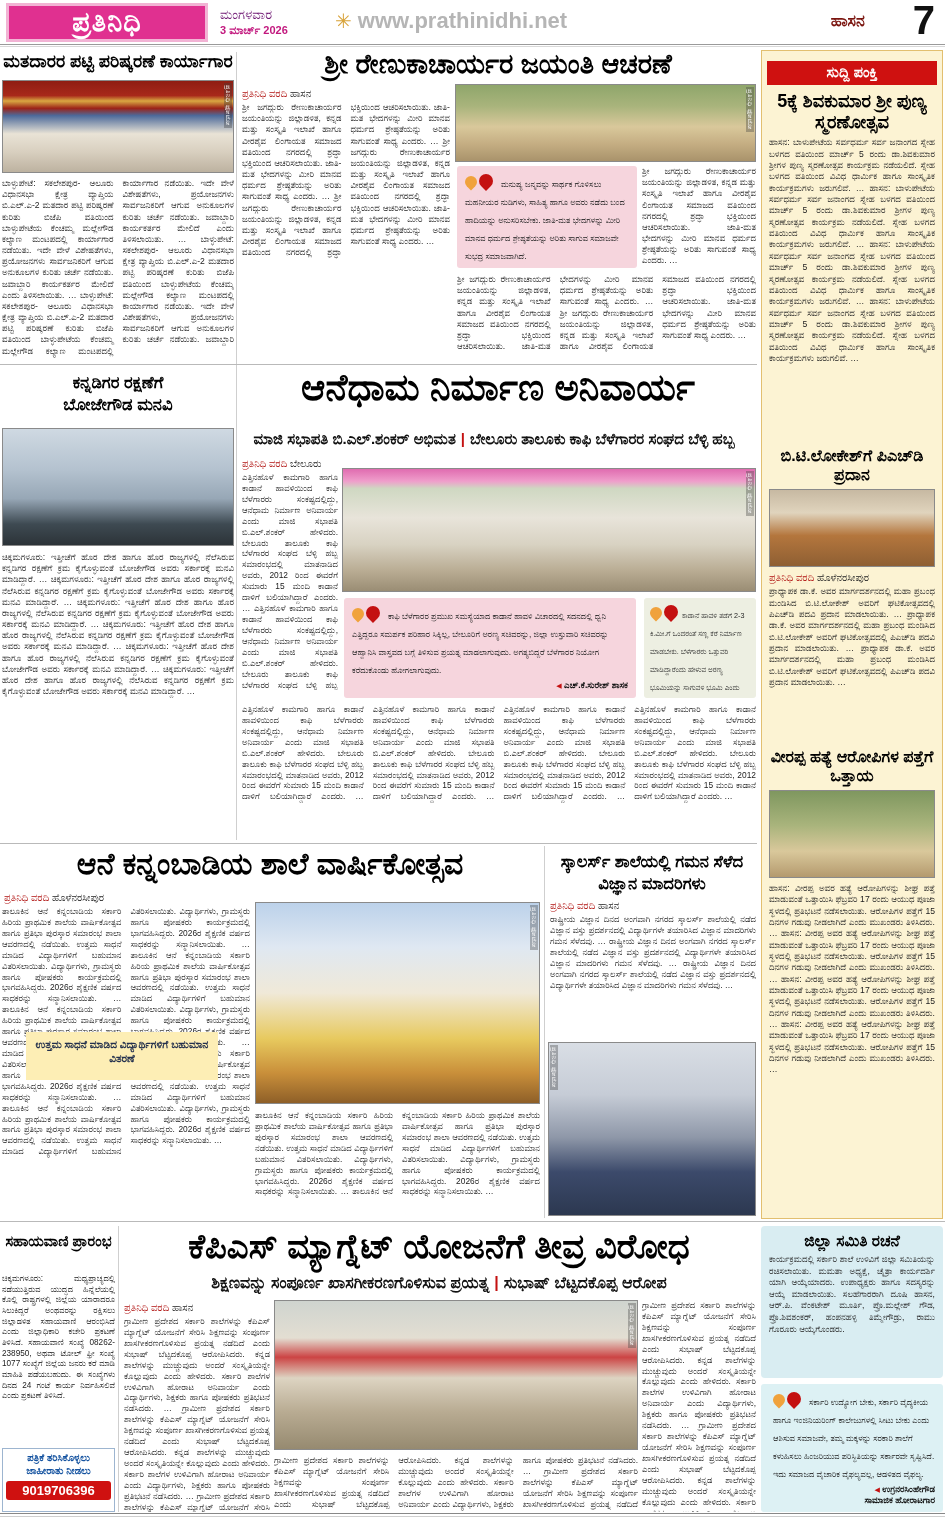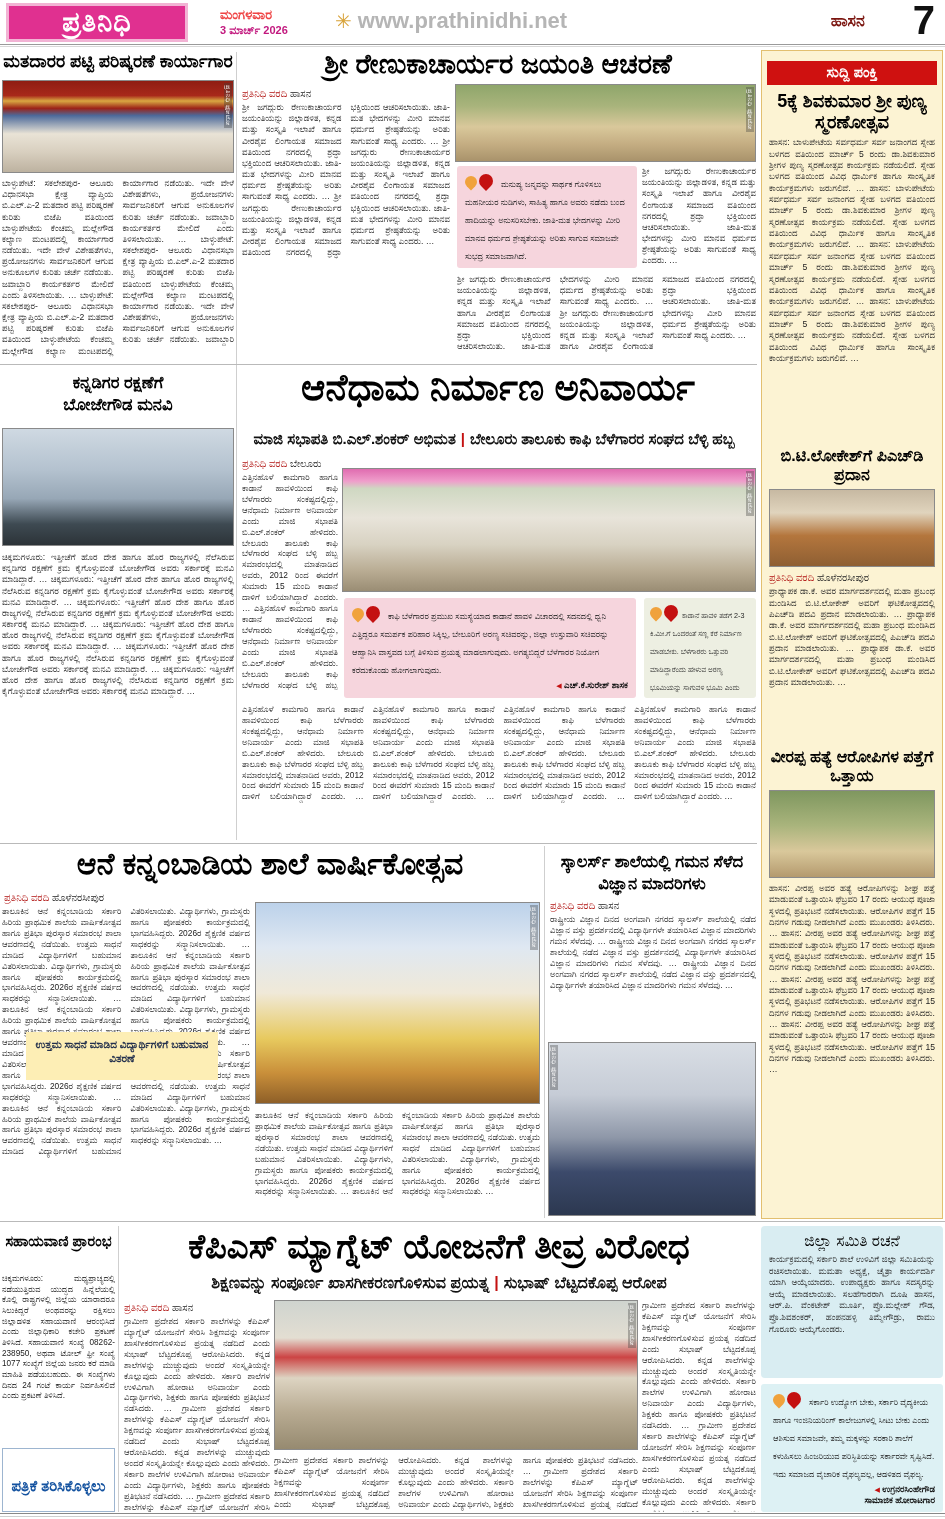--- a/index.html
+++ b/index.html
@@ -2,24 +2,24 @@
 <html><head>
 <meta charset="utf-8">
 <style>
   html,body{margin:0;padding:0;background:#e8e8e8;}
   .page{position:relative;width:945px;height:1519px;background:#ffffff;overflow:hidden;
         font-family:"Liberation Sans","DejaVu Sans",sans-serif;color:#1a1a1a;}
   .hl{position:absolute;background:#b9b9b9;height:1px;}
   .vl{position:absolute;background:#cfcfcf;width:1px;}
 
   
-  .logo-box{position:absolute;left:6px;top:3px;width:182px;height:39px;background:#e03090;
+  .logo-box{position:absolute;left:6px;top:3px;width:202px;height:39px;background:#e03090;
             border:3px solid #f2b3d4;box-sizing:border-box;display:flex;align-items:center;justify-content:center;}
   .logo-box .logo{color:#fff;font-size:27px;font-weight:bold;letter-spacing:1px;}
-  .m-day{position:absolute;left:220px;top:7px;font-size:13px;font-weight:bold;color:#ef4444;}
+  .m-day{position:absolute;left:220px;top:7px;font-size:13px;font-weight:normal;color:#701a75;}
   .m-date{position:absolute;left:220px;top:24px;font-size:11px;font-weight:bold;color:#c2187e;}
   .m-url{position:absolute;left:335px;top:8px;font-size:22px;color:#b5b5b5;font-weight:bold;}
   .m-star{color:#d8a33a;font-size:20px;margin-right:6px;}
   .m-edition{position:absolute;right:80px;top:12px;font-size:16px;font-weight:bold;color:#7b150f;}
   .m-pagenum{position:absolute;right:10px;top:-2px;font-size:40px;font-weight:bold;color:#111;}
 
   
   .hd{position:absolute;font-weight:bold;color:#000;text-align:center;line-height:1.08;}
   .kick{position:absolute;font-size:10px;font-weight:normal;}
   .kick .kr{color:#b01210;}
@@ -65,27 +65,27 @@
   .f-skyline{background:linear-gradient(180deg,#cfd9e2 0%,#b4c2cf 35%,#97a7b6 60%,#3e4a52 82%,#2c3338 100%);}
   .f-school{background:linear-gradient(180deg,#bcd2ea 0%,#dfe8f2 22%,#f0e9d8 45%,#e7c95e 68%,#c98f3a 85%,#8e5f28 100%);}
   .f-expo{background:linear-gradient(180deg,#d9dee5 0%,#c6ccd6 30%,#8e97a8 55%,#3c4a6b 75%,#2c3850 100%);}
   .f-protest{background:linear-gradient(180deg,#cfd4cf 0%,#e3ded2 25%,#c44 38%,#ddd4c2 52%,#b8ab92 75%,#968a70 100%);}
   .f-crowd-warm{background:linear-gradient(180deg,#c7b9a2 0%,#e0d4bd 30%,#b4763d 60%,#8e5f33 100%);}
   .f-crowd-green{background:linear-gradient(180deg,#7f975f 0%,#a9b47c 40%,#d9c89b 70%,#b49a6e 100%);}
 
   
   .adbox{position:absolute;left:2px;top:1448px;width:113px;height:64px;border:1px solid #9db5d0;
          box-sizing:border-box;text-align:center;padding-top:3px;background:#fff;}
-  .adbox .adline{font-size:15px;font-weight:bold;color:#1553a0;line-height:1.25;margin-top:25px;}
+  .adbox .adline{font-size:10px;font-weight:bold;color:#1553a0;line-height:1.25;}
   .adbox .adphone{margin:4px 3px 0 3px;background:#cf1110;color:#fff;font-weight:bold;font-size:13px;
                   border-radius:3px;padding:2px 0;}
 
   .bluebox{position:absolute;left:761px;top:1226px;width:182px;height:152px;background:#d9edf2;
            border-radius:4px;box-sizing:border-box;padding:6px 8px;}
-  .bluebox .bb-title{font-size:15.5px;font-weight:normal;text-align:center;margin-bottom:4px;color:#000;}
+  .bluebox .bb-title{font-size:15.5px;font-weight:bold;text-align:center;margin-bottom:4px;color:#000;}
   .bluebox .bb-body{font-size:8.6px;line-height:1.35;text-align:justify;color:#222;overflow:hidden;height:112px;}
 
   .hl-box{position:absolute;left:26px;top:1032px;width:192px;height:48px;background:#fdeeb5;
           box-sizing:border-box;padding:6px 8px;font-size:10.5px;font-weight:bold;color:#23304d;
           text-align:center;line-height:1.3;}
 </style>
 </head>
 <body>
 
 <div class="page">

